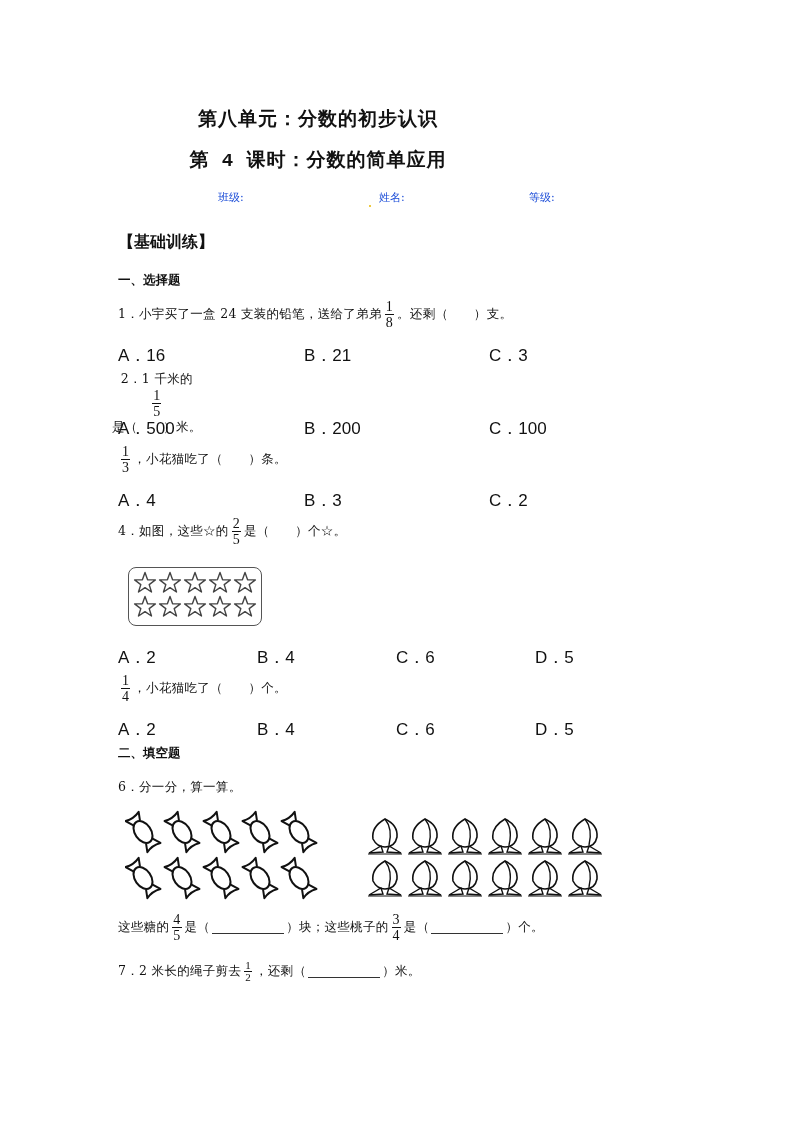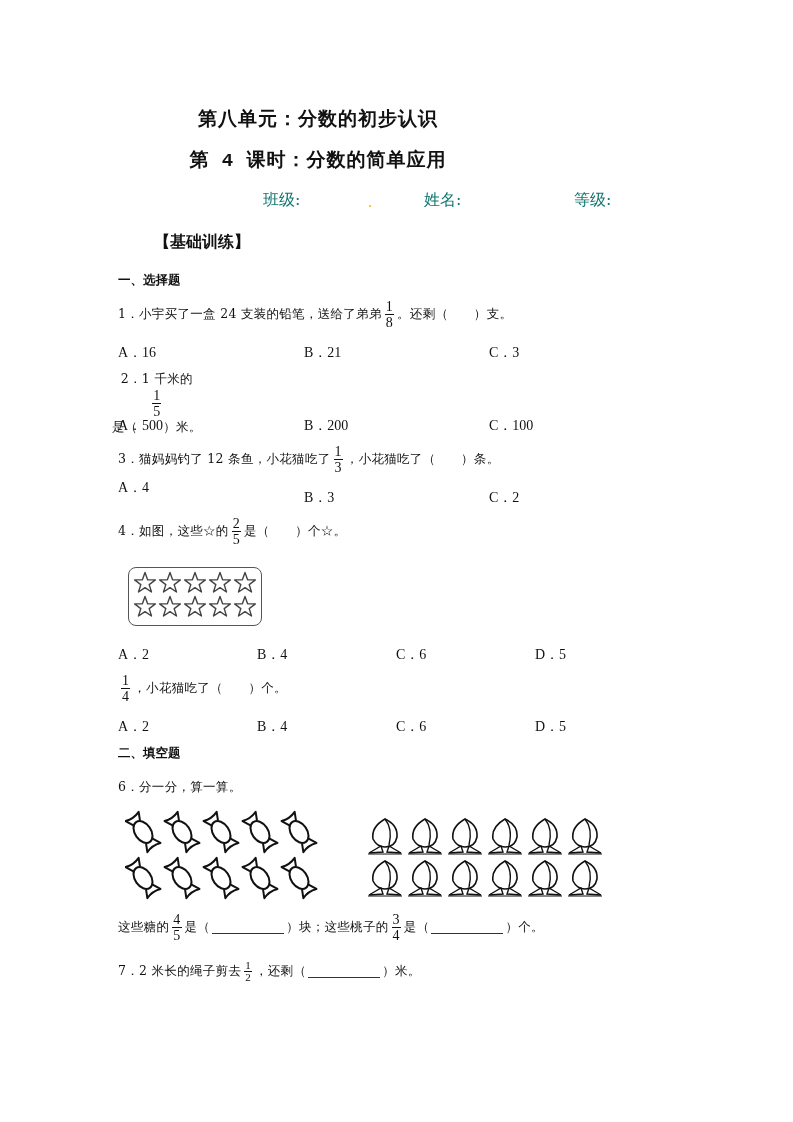--- a/index.html
+++ b/index.html
@@ -1,24 +1,24 @@
 <!DOCTYPE html>
 <html><head>
 <meta charset="utf-8">
 <style>
   html, body { margin:0; padding:0; background:#ffffff; }
   body { width:793px; height:1122px; position:relative; overflow:hidden;
          font-family:"DejaVu Serif","Liberation Serif",serif; color:#111; }
   .abs { position:absolute; white-space:nowrap; }
   .title { font-family:"DejaVu Sans","Liberation Sans",sans-serif; font-weight:bold; font-size:19px; letter-spacing:1px; left:0; width:636px; text-align:center; }
-  .info { font-size:16px; color:#0f766e;margin-left:45px; }
-  .section { font-family:"DejaVu Sans","Liberation Sans",sans-serif; font-weight:bold; font-size:16px;margin-left:36px; }
+  .info { font-size:11px; color:#1d4ed8; }
+  .section { font-family:"DejaVu Sans","Liberation Sans",sans-serif; font-weight:bold; font-size:16px; }
   .subsec { font-family:"DejaVu Sans","Liberation Sans",sans-serif; font-weight:bold; font-size:12.5px; }
   .q { font-size:12.5px; letter-spacing:0.3px; display:flex; align-items:center;text-align:right; }
-  .opt { font-size:14px; font-family:Liberation Serif, serif; }
+  .opt { font-size:17px; font-family:Liberation Sans, sans-serif; }
   .frac { display:inline-flex; flex-direction:column; align-items:center; margin:0 3px; font-family:"Liberation Serif","DejaVu Serif",serif; font-size:14px; line-height:15px; }
   .frac .num { border-bottom:1px solid #111; padding:0 1px; }
   .frac.small { font-size:11px; line-height:11px; }
   .blank { display:inline-block; width:72px; border-bottom:1px solid #333; height:12px; margin:0 2px; }
   .dot { position:absolute; left:369px; top:205px; width:2px; height:2px; background:#e8b800; border-radius:1px; }
   .starbox { position:absolute; left:128px; top:567px; width:132px; height:57px; border:1.5px solid #555; border-radius:8px; }
   .stars { position:absolute; left:4px; top:3px; display:grid; grid-template-columns:repeat(5,25px); grid-template-rows:repeat(2,24px); }
   .stars svg { width:24px; height:23px; }
 </style>
 </head>
@@ -52,28 +52,27 @@
       <span class="num">1</span>
       <span>5</span>
     </span>
   <span>是（　　）米。</span>
 </div>
 <div class="abs opt" style="left:118px; top:417px;">A．500</div>
 <div class="abs opt" style="left:304px; top:417px;">B．200</div>
 <div class="abs opt" style="left:489px; top:417px;">C．100</div>
 
 <div class="abs q" style="left:118px; top:444px;">
-  <span>3．猫妈妈钓了 12 条鱼，小花猫吃了</span>
   <span class="frac">
       <span class="num">1</span>
       <span>3</span>
     </span>
   <span>，小花猫吃了（　　）条。</span>
 </div>
-<div class="abs opt" style="left:118px; top:479px;">A．4</div>
+<div class="abs opt" style="left:118px; top:489px;">A．4</div>
 <div class="abs opt" style="left:304px; top:489px;">B．3</div>
 <div class="abs opt" style="left:489px; top:489px;">C．2</div>
 
 <div class="abs q" style="left:118px; top:516px;">
   <span>4．如图，这些☆的</span>
   <span class="frac">
       <span class="num">2</span>
       <span>5</span>
     </span>
   <span>是（　　）个☆。</span>

